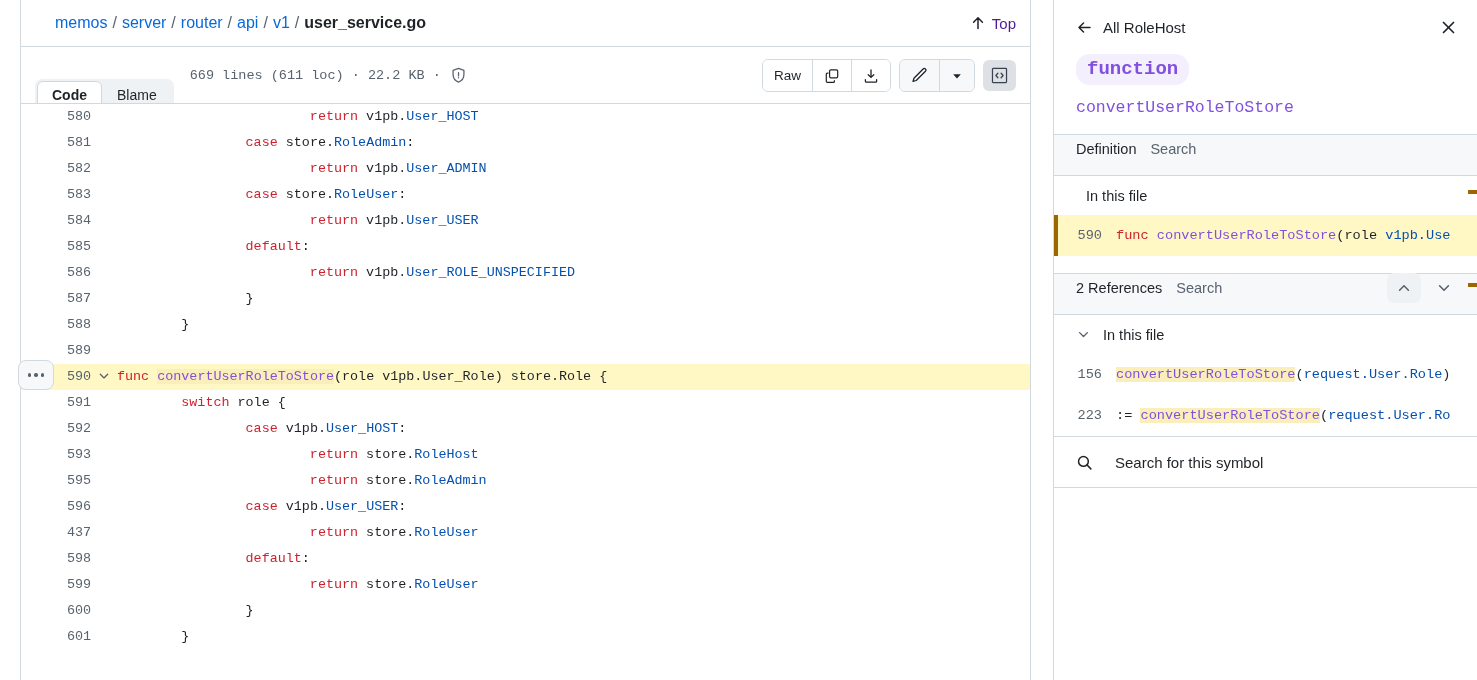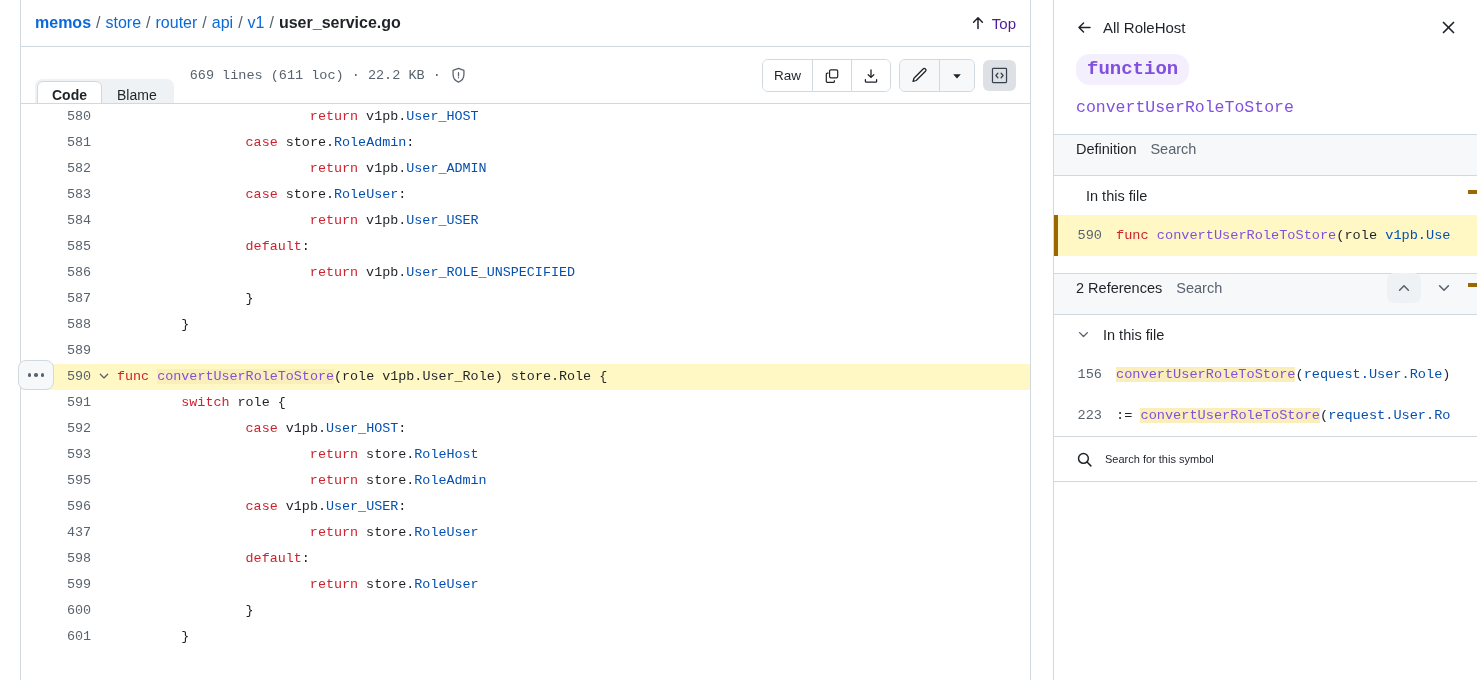--- a/index.html
+++ b/index.html
@@ -54,21 +54,21 @@
     padding: 0 14px 0 14px;
     background: #ffffff;
   }
   .crumb {
     font-size: 16px;
     color: #0969da;
     text-decoration: none;
     cursor: pointer;
     white-space: nowrap;
   }
-  .crumb.repo { font-weight: bold; }
+  .crumb.repo { font-weight: normal; margin-left: 20px; }
   .crumb.current {
     color: #1f2328;
     font-weight: bold;
     cursor: default;
   }
   .crumb-sep {
     font-size: 16px;
     color: #59636e;
     margin: 0 5px;
   }
@@ -385,25 +385,25 @@
     color: #59636e;
     margin-right: 14px;
     min-width: 26px;
     text-align: right;
   }
   .r-code { color: #1f2328; white-space: pre; }
 
   #search-symbol-btn {
     display: flex;
     align-items: center;
-    gap: 12px;
+    gap: 22px;
     margin: 0;
-    height: 46px;
+    height: 52px;
     padding: 0 16px 0 22px;
-    font-size: 11px;
+    font-size: 15px;
     color: #1f2328;
     border-top: 1px solid #d1d9e0;
     border-bottom: 1px solid #d1d9e0;
     cursor: pointer;
     box-sizing: border-box;
     background: #ffffff;
   }
 
   
   .scroll-marker {
@@ -418,21 +418,21 @@
 <body>
 
 <div id="root">
 
   <div id="file-pane">
 
     <div id="breadcrumb-bar">
       <div id="breadcrumb" style="display:flex;align-items:center;">
         <a class="crumb repo">memos</a>
         <span class="crumb-sep">/</span>
-        <a class="crumb">store</a>
+        <a class="crumb">server</a>
         <span class="crumb-sep">/</span>
         <a class="crumb">router</a>
         <span class="crumb-sep">/</span>
         <a class="crumb">api</a>
         <span class="crumb-sep">/</span>
         <a class="crumb">v1</a>
         <span class="crumb-sep">/</span>
         <span class="crumb current">user_service.go</span>
       </div>
       <a id="top-link">

